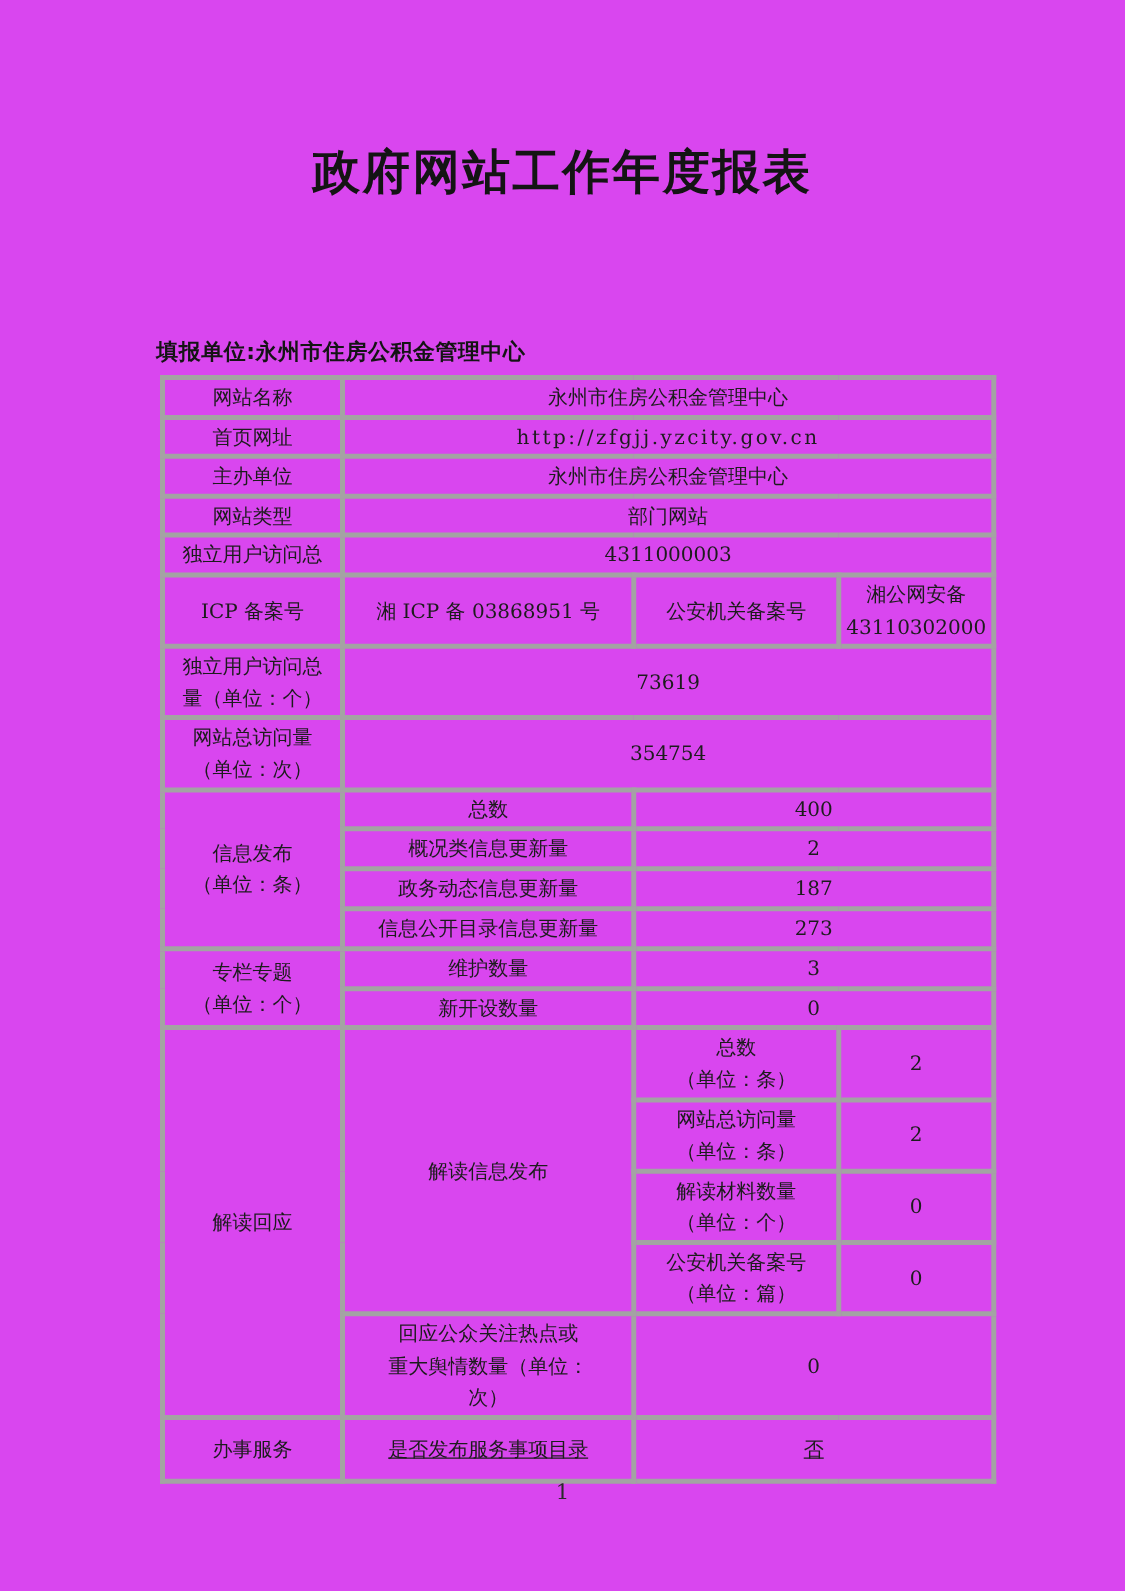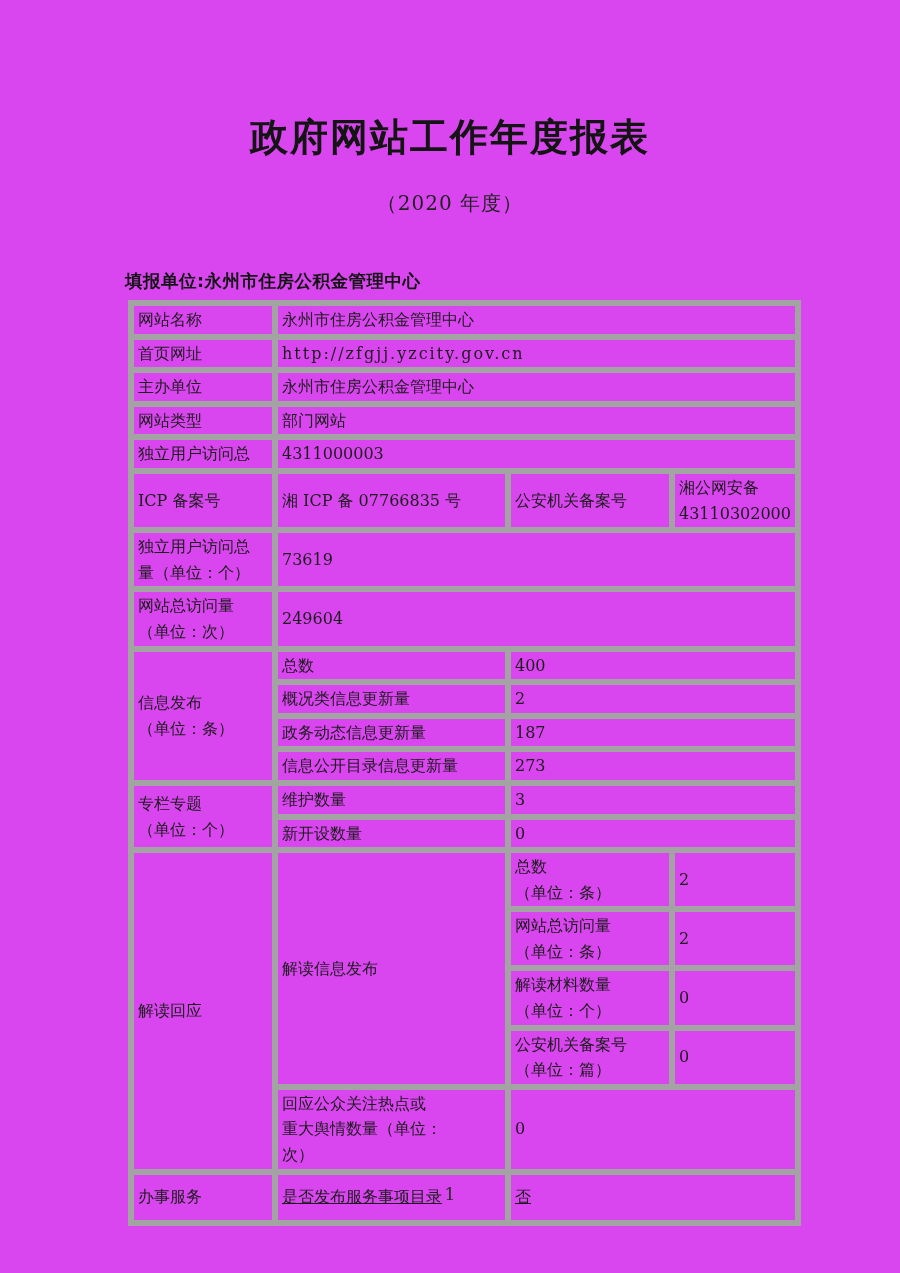--- a/index.html
+++ b/index.html
@@ -25,22 +25,22 @@
   .reporting-unit{
     position:absolute;top:269px;left:125px;
     font-family:"DejaVu Sans","Liberation Sans",sans-serif;
     font-weight:bold;font-size:17.5px;color:#141414;letter-spacing:0.5px;text-align:center;
   }
   table.report{
     position:absolute;left:128px;top:300px;
     border-collapse:collapse;table-layout:fixed;
   }
   table.report td{
-    border:6px solid #a3a3a3;
-    text-align:left;vertical-align:middle;
+    border:4px solid #a3a3a3;
+    text-align:center;vertical-align:middle;
     font-size:16px;line-height:1.6;
     white-space:pre-line;
     padding:1px 4px;
     color:#1c1c1c;
     overflow:hidden;
   }
   .rh30{height:30px}.rh31{height:31px}.rh32{height:32px}
   .rh51{height:51px}.rh52{height:52px}.rh56{height:56px}
   .rh57{height:57px}.rh75{height:75px}
   td.url-cell{letter-spacing:2px;}
@@ -50,21 +50,20 @@
     position:absolute;top:1184px;left:0;width:100%;
     text-align:center;font-size:17px;color:#2a2a2a;
   }
 </style>
 </head>
 <body>
 
 <div class="page">
 
   <div class="doc-title">政府网站工作年度报表</div>
-  <div class="doc-subtitle">（2020 年度）</div>
   <div class="reporting-unit">填报单位:永州市住房公积金管理中心</div>
 
   <table class="report">
     <colgroup>
       <col style="width:144px">
         <col style="width:233px">
         <col style="width:164px">
         <col style="width:120px">
     </colgroup>
 
@@ -89,36 +88,36 @@
       <td colspan="3">部门网站</td>
     </tr>
 
     <tr class="rh31">
       <td>独立用户访问总</td>
       <td colspan="3">4311000003</td>
     </tr>
 
     <tr class="rh57">
       <td>ICP 备案号</td>
-      <td>湘 ICP 备 07766835 号</td>
+      <td>湘 ICP 备 03868951 号</td>
       <td>公安机关备案号</td>
       <td>湘公网安备
 43110302000</td>
     </tr>
 
     <tr class="rh56">
       <td>独立用户访问总
 量（单位：个）</td>
       <td colspan="3">73619</td>
     </tr>
 
     <tr class="rh52">
       <td>网站总访问量
 （单位：次）</td>
-      <td colspan="3">249604</td>
+      <td colspan="3">354754</td>
     </tr>
 
     <tr class="rh30">
       <td rowspan="4">信息发布
 （单位：条）</td>
       <td>总数</td>
       <td colspan="2">400</td>
     </tr>
     <tr class="rh32">
       <td>概况类信息更新量</td>

